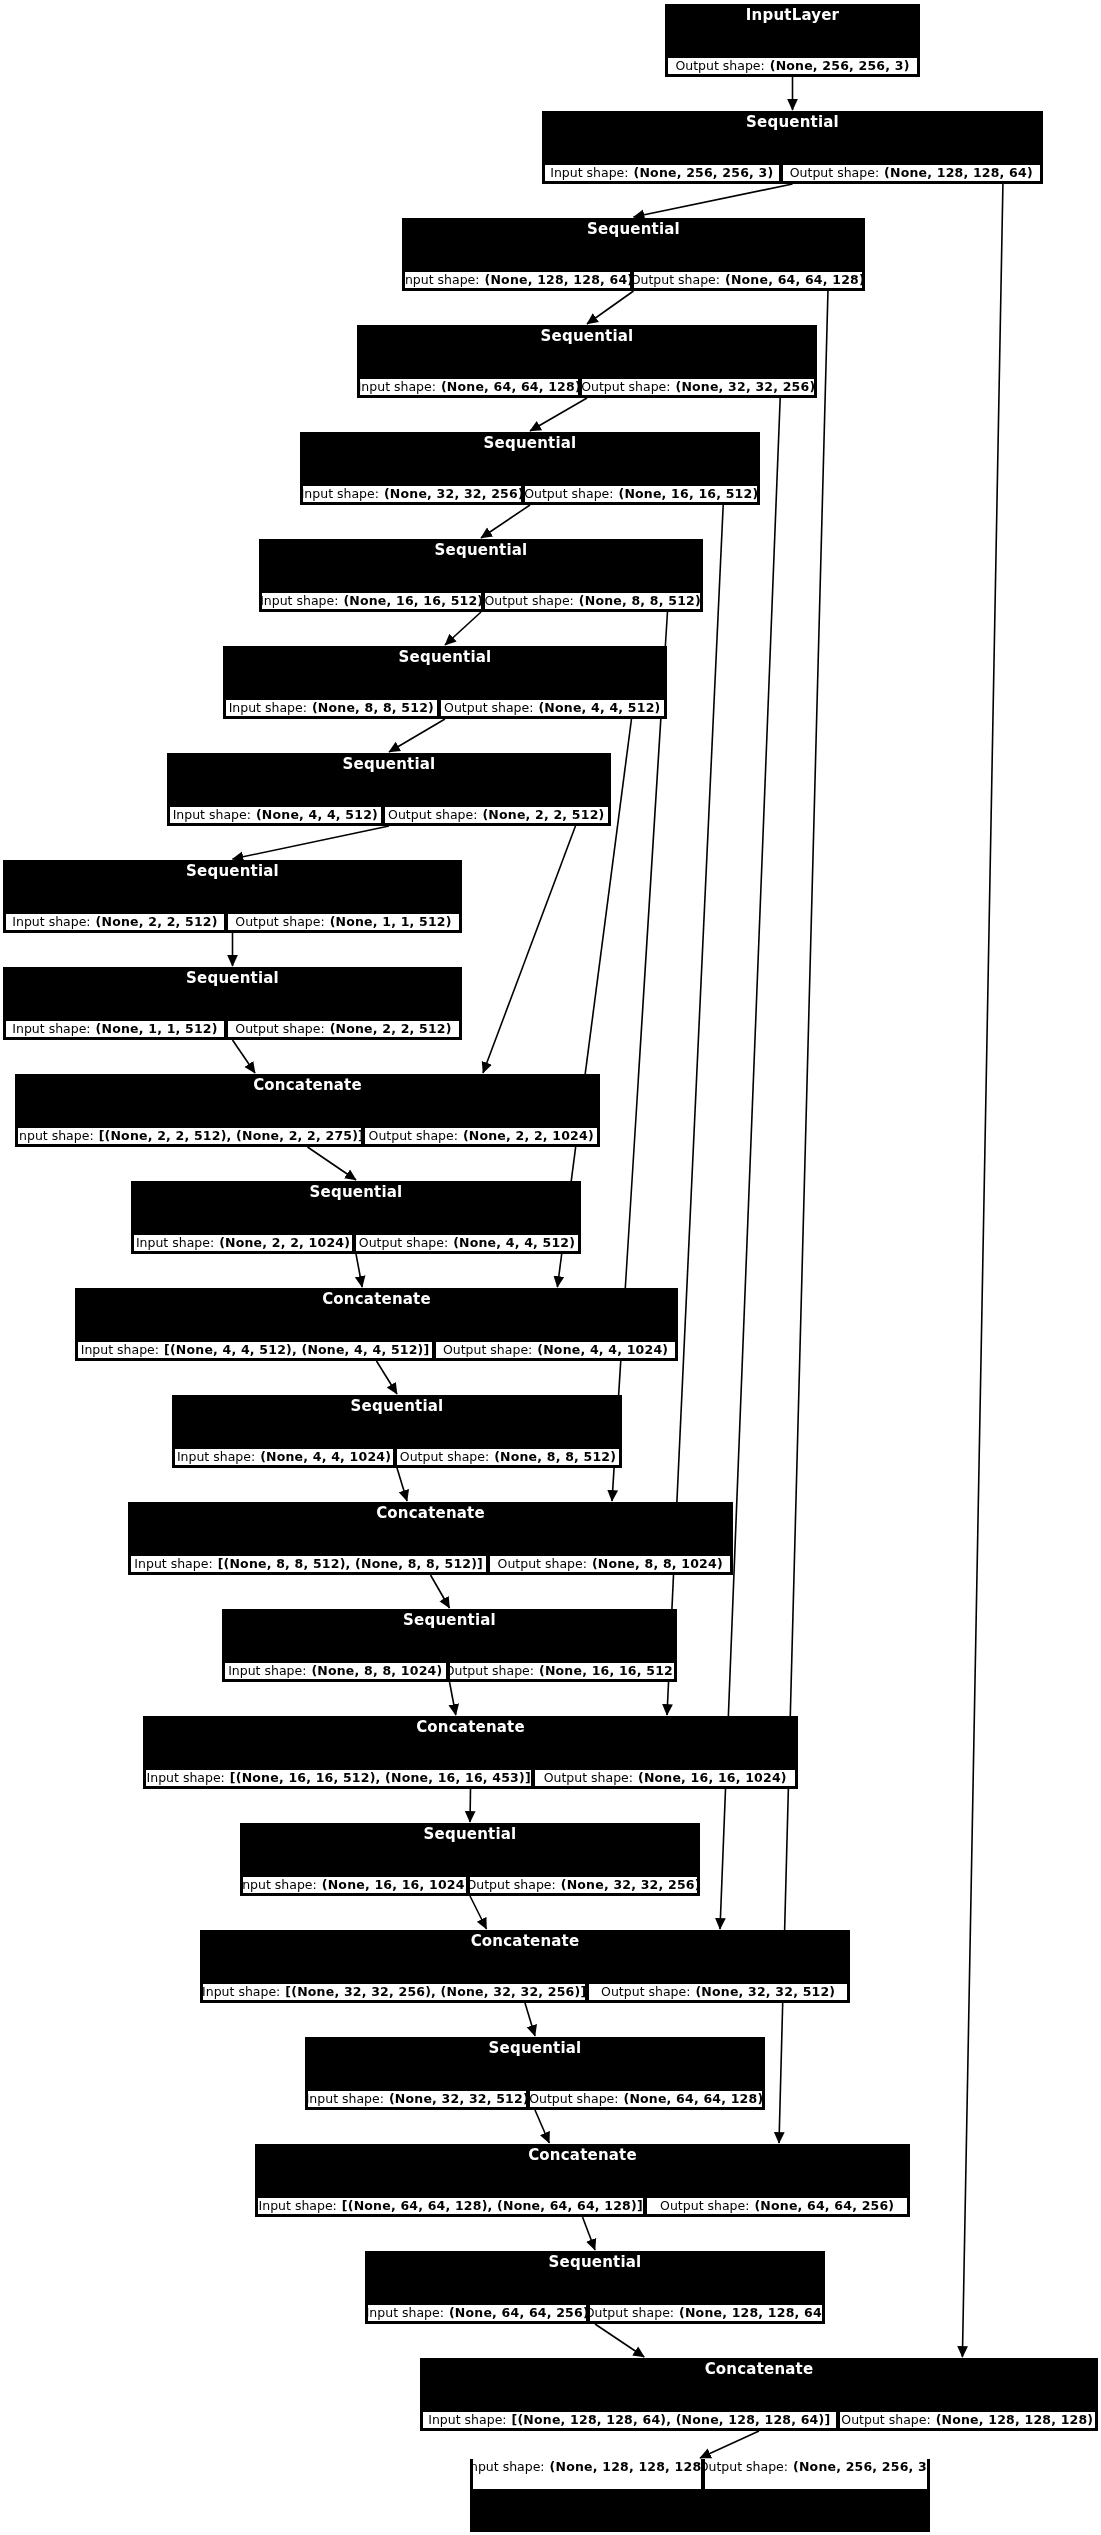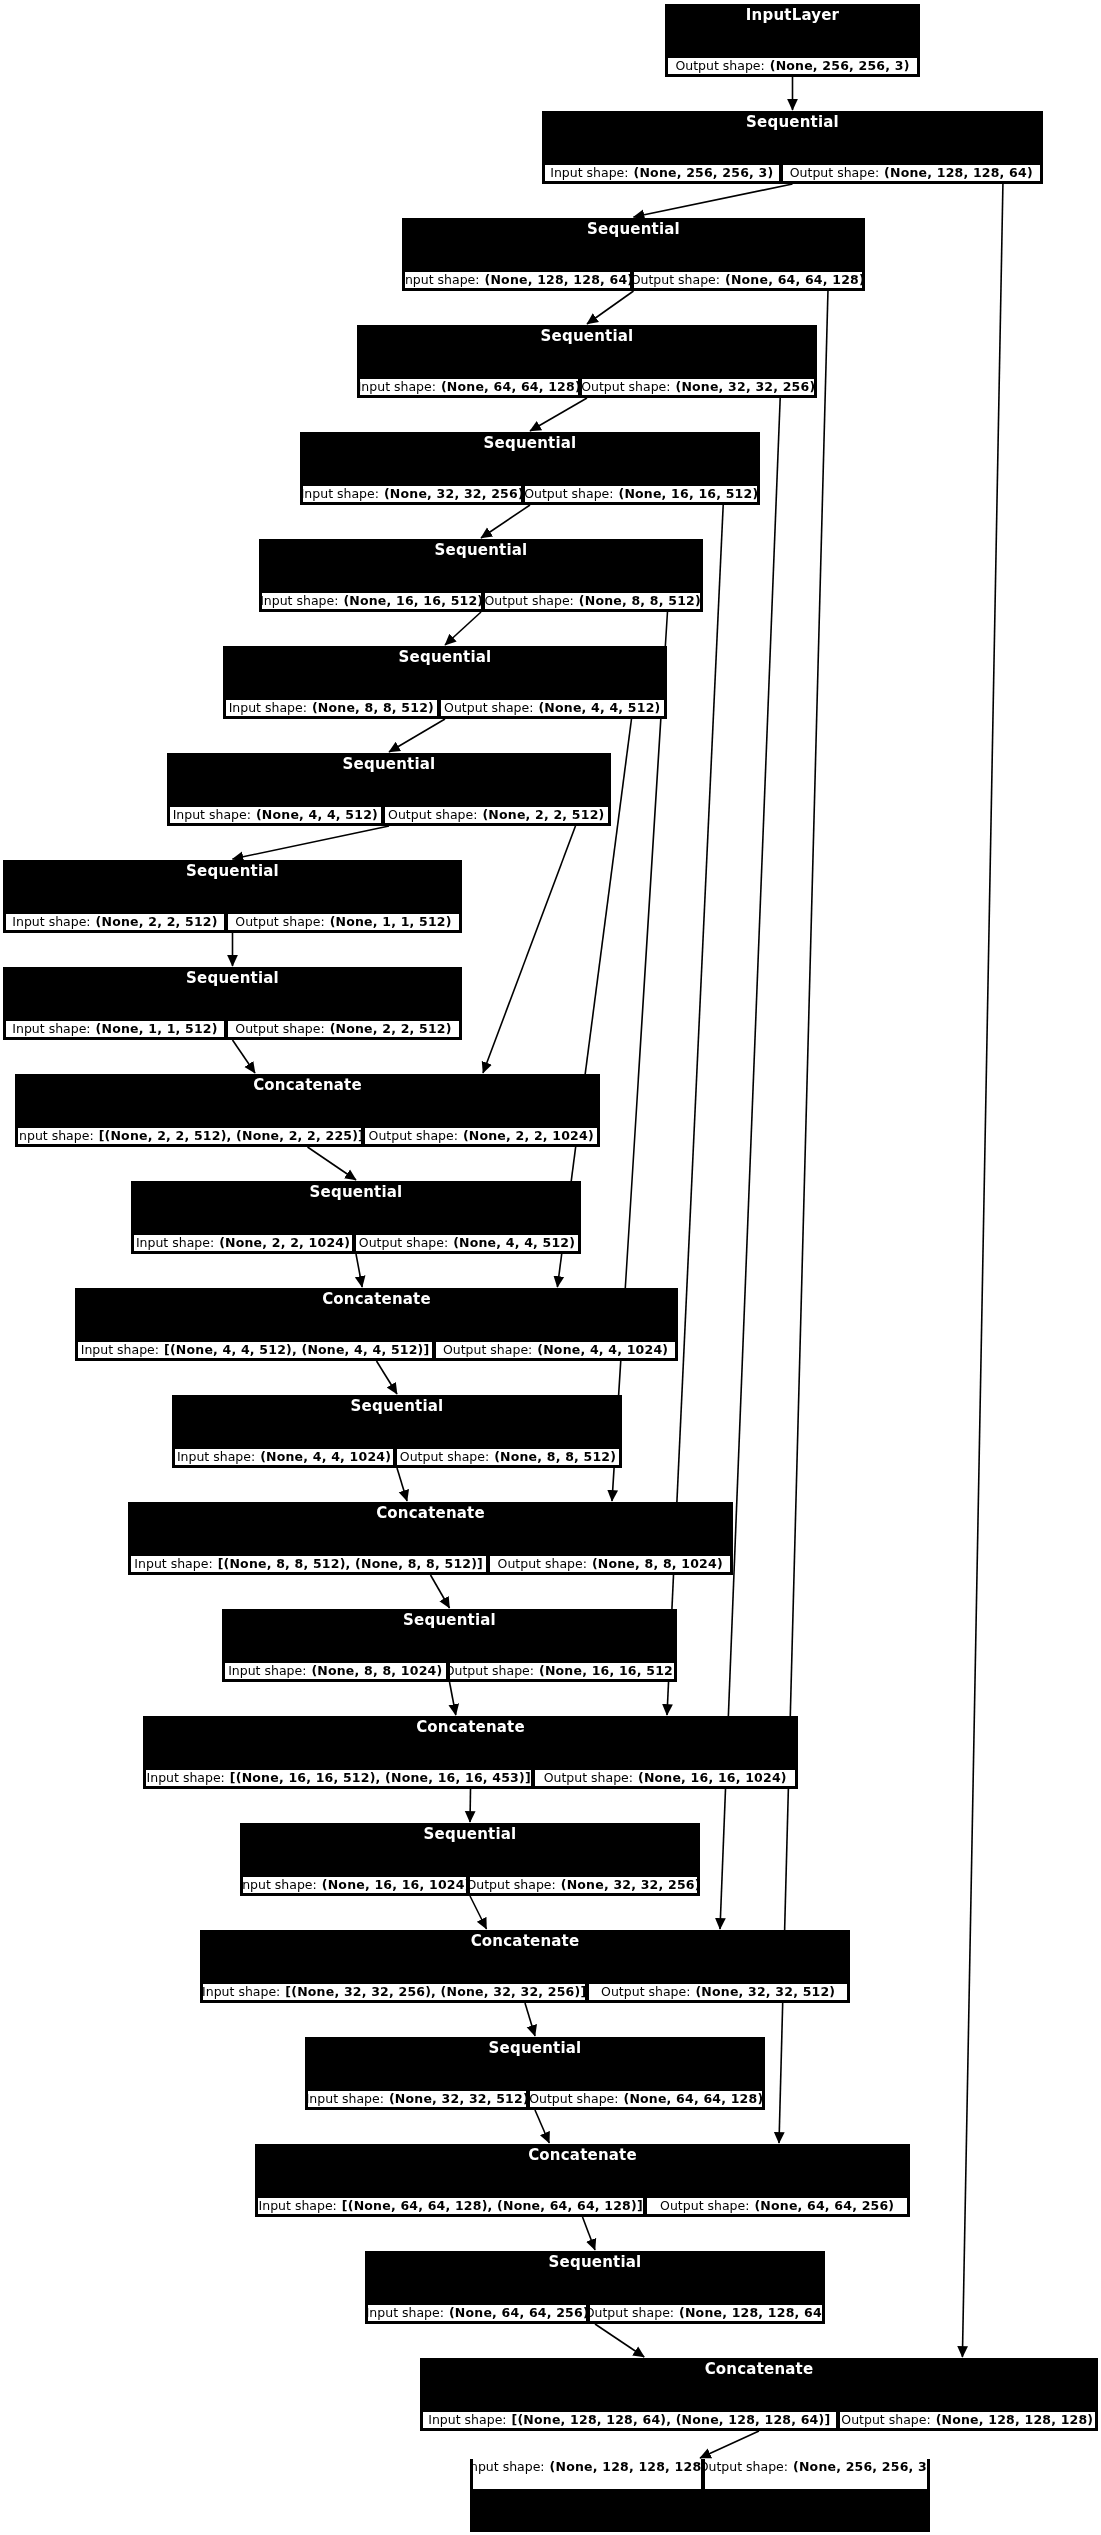--- a/index.html
+++ b/index.html
@@ -185,21 +185,21 @@
           <span class="lbl">Output shape:</span>
           <span class="val">(None, 2, 2, 512)</span>
         </div>
       </div>
     </div>
     <div class="node" style="left: 15px; top: 1074px; width: 585px; height: 73px;">
       <div class="title">Concatenate</div>
       <div class="cells">
         <div class="cell input" style="flex: 0 0 calc(60% - 4px);">
           <span class="lbl">Input shape:</span>
-          <span class="val">[(None, 2, 2, 512), (None, 2, 2, 225)]</span>
+          <span class="val">[(None, 2, 2, 512), (None, 2, 2, 275)]</span>
         </div>
         <div class="cell output" style="flex: 1 1 auto;">
           <span class="lbl">Output shape:</span>
           <span class="val">(None, 2, 2, 1024)</span>
         </div>
       </div>
     </div>
     <div class="node" style="left: 131px; top: 1181px; width: 450px; height: 73px;">
       <div class="title">Sequential</div>
       <div class="cells">

